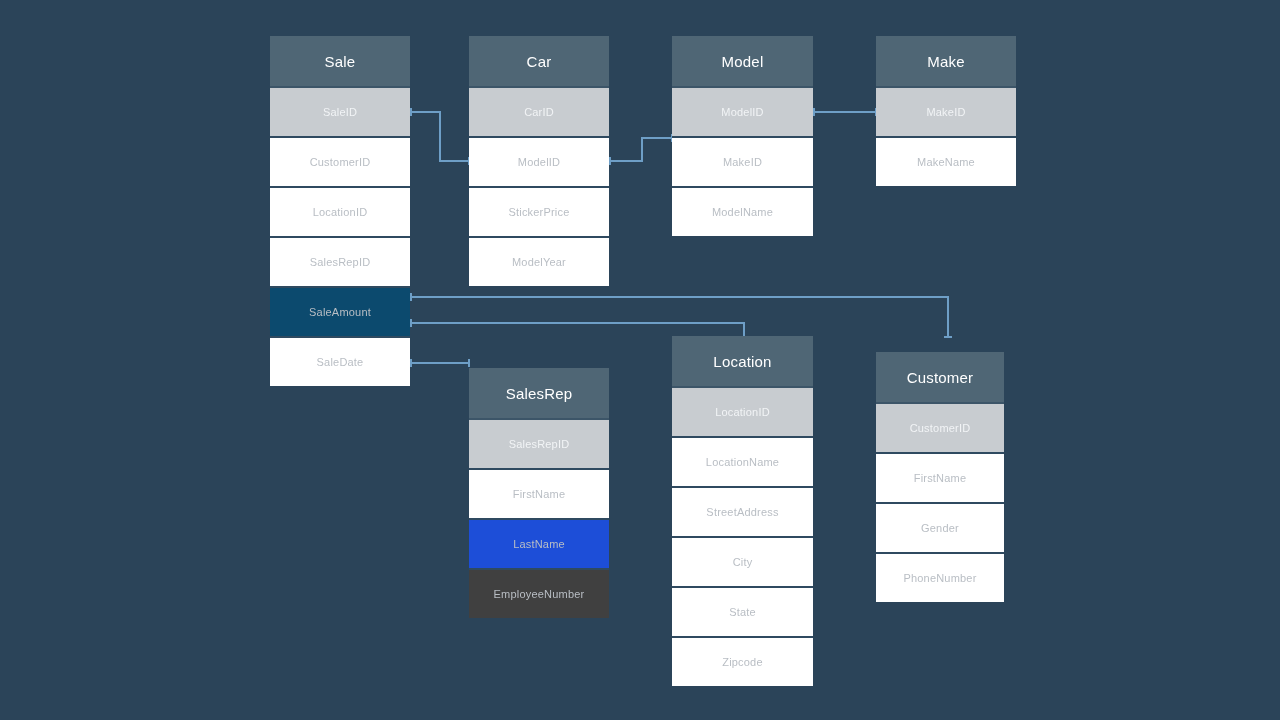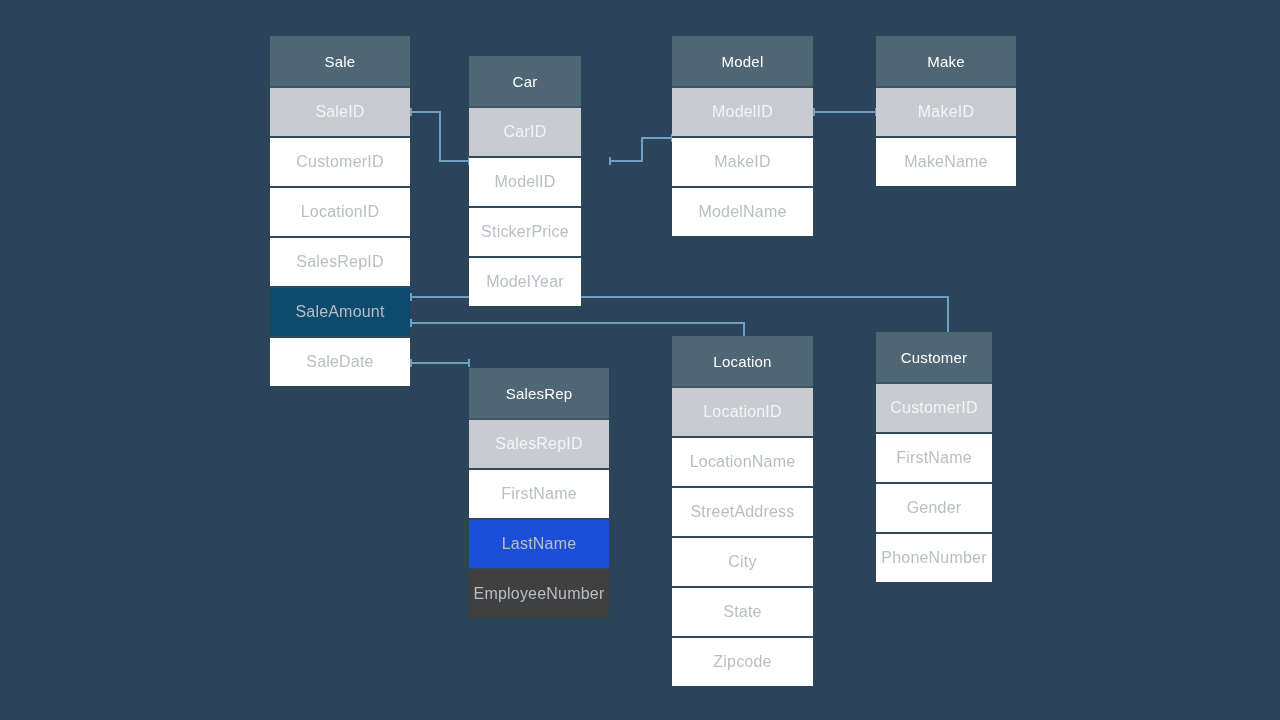--- a/index.html
+++ b/index.html
@@ -28,21 +28,21 @@
     display: flex;
     align-items: center;
     justify-content: center;
     letter-spacing: 0.2px;
     box-sizing: border-box;
   }
   .field {
     height: 50px;
     background: #ffffff;
     color: #b9bec4;
-    font-size: 16px;
+    font-size: 11px;
     display: flex;
     align-items: center;
     justify-content: center;
     box-sizing: border-box;
     border-top: 2px solid #2f4a60;
     letter-spacing: 0.2px;
   }
   .field.pk {
     background: #c8ccd0;
     color: #f2f4f6;
@@ -97,21 +97,21 @@
   <div id="entities-layer">
       <div class="entity" style="left: 270px; top: 36px; width: 140px;">
         <div class="entity-header" style="background: rgb(79, 102, 117); color: rgb(255, 255, 255);">Sale</div>
         <div class="field pk" style="background: rgb(200, 204, 208);">SaleID</div>
         <div class="field" style="background: rgb(255, 255, 255); color: rgb(185, 190, 196);">CustomerID</div>
         <div class="field" style="background: rgb(255, 255, 255); color: rgb(185, 190, 196);">LocationID</div>
         <div class="field" style="background: rgb(255, 255, 255); color: rgb(185, 190, 196);">SalesRepID</div>
         <div class="field" style="background: #0c4a6e; color: rgb(185, 190, 196);">SaleAmount</div>
         <div class="field last" style="background: rgb(255, 255, 255); color: rgb(185, 190, 196);">SaleDate</div>
       </div>
-      <div class="entity" style="left: 469px; top: 36px; width: 112px; margin-top: 20px;">
+      <div class="entity" style="left: 469px; top: 36px; width: 140px;">
         <div class="entity-header" style="background: rgb(79, 102, 117); color: rgb(255, 255, 255);">Car</div>
         <div class="field pk" style="background: rgb(200, 204, 208);">CarID</div>
         <div class="field" style="background: rgb(255, 255, 255); color: rgb(185, 190, 196);">ModelID</div>
         <div class="field" style="background: rgb(255, 255, 255); color: rgb(185, 190, 196);">StickerPrice</div>
         <div class="field last" style="background: rgb(255, 255, 255); color: rgb(185, 190, 196);">ModelYear</div>
       </div>
       <div class="entity" style="left: 672px; top: 36px; width: 141px;">
         <div class="entity-header" style="background: rgb(79, 102, 117); color: rgb(255, 255, 255);">Model</div>
         <div class="field pk" style="background: rgb(200, 204, 208);">ModelID</div>
         <div class="field" style="background: rgb(255, 255, 255); color: rgb(185, 190, 196);">MakeID</div>
@@ -131,21 +131,21 @@
       </div>
       <div class="entity" style="left: 672px; top: 336px; width: 141px;">
         <div class="entity-header" style="background: rgb(79, 102, 117); color: rgb(255, 255, 255);">Location</div>
         <div class="field pk" style="background: rgb(200, 204, 208);">LocationID</div>
         <div class="field" style="background: rgb(255, 255, 255); color: rgb(185, 190, 196);">LocationName</div>
         <div class="field" style="background: rgb(255, 255, 255); color: rgb(185, 190, 196);">StreetAddress</div>
         <div class="field" style="background: rgb(255, 255, 255); color: rgb(185, 190, 196);">City</div>
         <div class="field" style="background: rgb(255, 255, 255); color: rgb(185, 190, 196);">State</div>
         <div class="field last" style="background: rgb(255, 255, 255); color: rgb(185, 190, 196);">Zipcode</div>
       </div>
-      <div class="entity" style="left: 876px; top: 332px; width: 116px;">
+      <div class="entity" style="left: 876px; top: 352px; width: 128px;">
         <div class="entity-header" style="background: rgb(79, 102, 117); color: rgb(255, 255, 255);">Customer</div>
         <div class="field pk" style="background: rgb(200, 204, 208);">CustomerID</div>
         <div class="field" style="background: rgb(255, 255, 255); color: rgb(185, 190, 196);">FirstName</div>
         <div class="field" style="background: rgb(255, 255, 255); color: rgb(185, 190, 196);">Gender</div>
         <div class="field last" style="background: rgb(255, 255, 255); color: rgb(185, 190, 196);">PhoneNumber</div>
       </div>
     </div>
 </div>
 
 </body></html>

